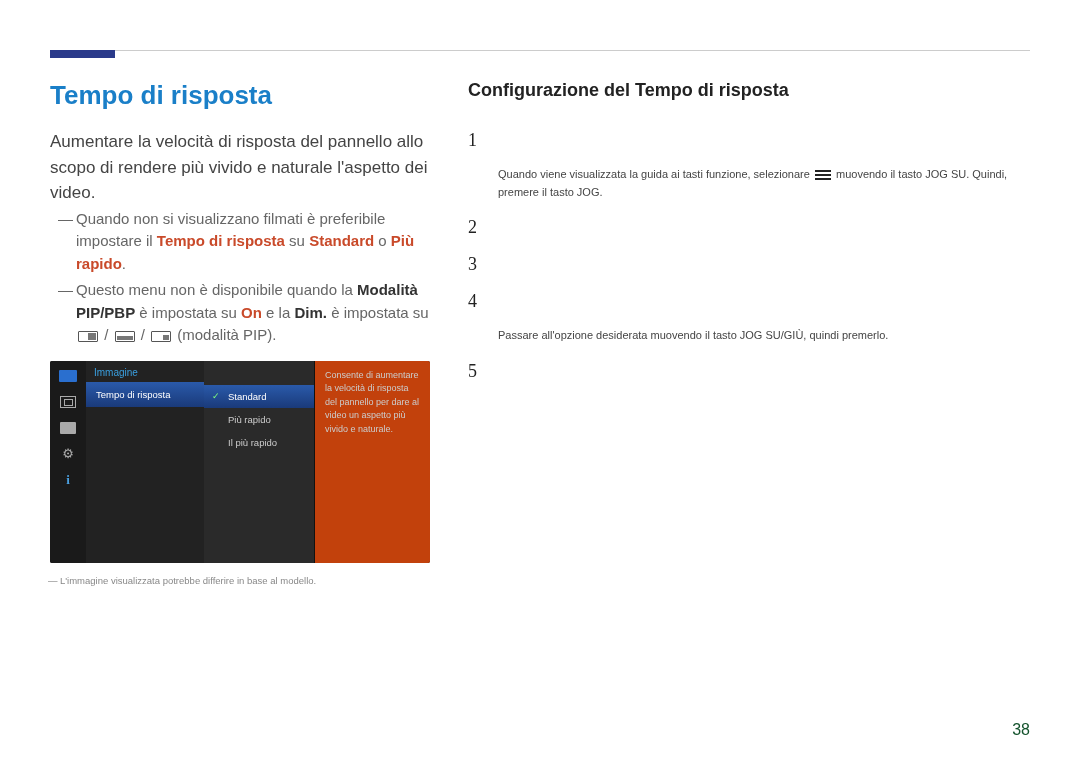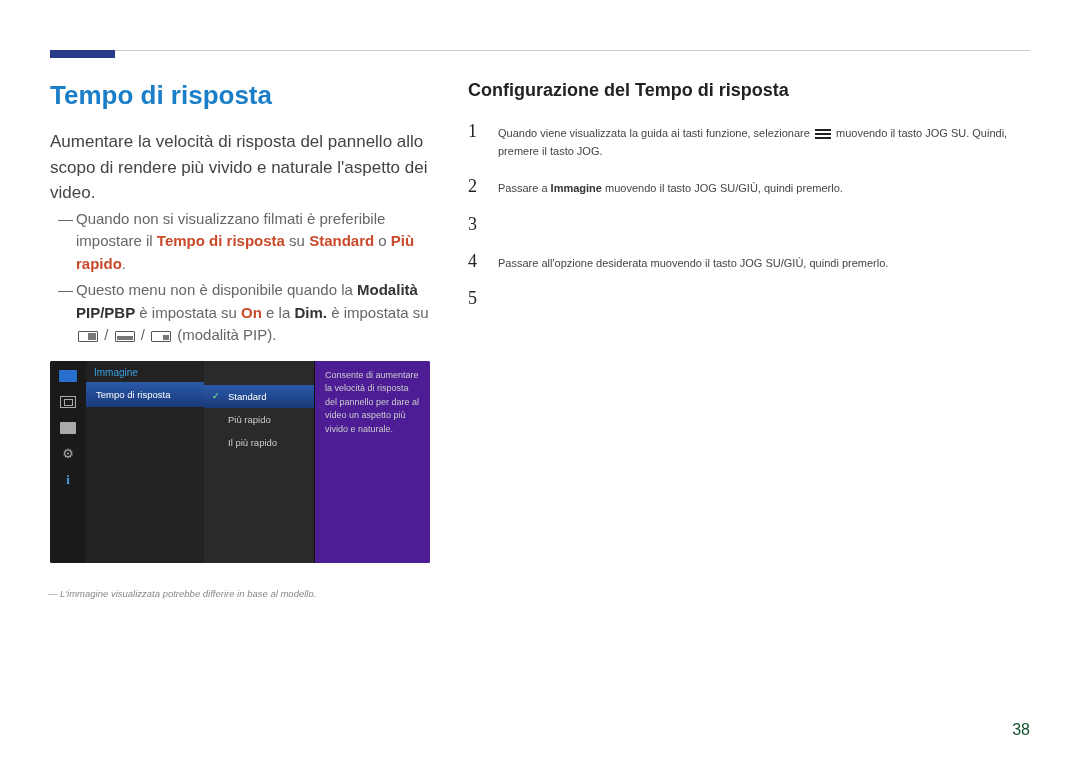--- a/index.html
+++ b/index.html
@@ -43,21 +43,21 @@
   h1.section-title {
     color: #1a7fc8;
     font-size: 26px;
     font-weight: bold;
     margin-bottom: 18px;
   }
   h2.config-title {
     color: #222;
     font-size: 18px;
     font-weight: bold;
-    margin-bottom: 20px;
+    margin-bottom: 29px;
   }
   .intro {
     font-size: 17px;
     color: #444;
     line-height: 1.5;
     margin-bottom: 2px;
   }
   .hyphen-list {
     font-size: 15px;
     color: #666;
@@ -179,34 +179,33 @@
   }
   .osd-option.selected::before {
     content: "✓";
     position: absolute;
     left: 8px;
     color: #7fff7f;
     font-size: 9px;
   }
   .osd-desc {
     flex: 1;
-    background: #4c1d95;
+    background: #c2410c;
     padding: 8px 10px;
     font-size: 9px;
     line-height: 1.5;
     color: #ccc;
     border-left: 1px solid #111;
   }
   .footnote {
     font-size: 9.5px;
     color: #888;
-    margin-top: 25px;
+    margin-top: 12px;
     padding-left: 10px;
     position: relative;
-    font-style: italic;
   }
   .footnote::before {
     content: "―";
     position: absolute;
     left: -2px;
   }
 
   
   .step-list {
     display: block;
@@ -222,20 +221,21 @@
     color: #222;
     width: 18px;
     flex-shrink: 0;
     font-family: Georgia, serif;
   }
   .step-body {
     font-size: 11px;
     color: #444;
     line-height: 1.6;
     padding-top: 4px;
+    margin-top: 32px;
   }
   .option-line {
     color: #c94a2a;
     font-weight: bold;
     font-size: 10.5px;
     margin-bottom: 4px;
   }
   .option-line .sep { color: #888; font-weight: normal; }
   .option-line .dot { color: #333; margin-right: 4px; }
 
@@ -308,23 +308,20 @@
 
       <div class="step">
         <div class="step-num">1</div>
         <div class="step-body">
           <span>Quando viene visualizzata la guida ai tasti funzione, selezionare </span><span class="icon-menu-inline"><span></span><span></span><span></span></span><span> muovendo il tasto JOG SU. Quindi, premere il tasto JOG.</span>
         </div>
       </div>
 
       <div class="step">
         <div class="step-num">2</div>
-        <div class="step-body">
-          <span>Passare a </span><span class="bold">Immagine</span><span> muovendo il tasto JOG SU/GIÙ, quindi premerlo.</span>
-        </div>
       </div>
 
       <div class="step">
         <div class="step-num">3</div>
       </div>
 
       <div class="step">
         <div class="step-num">4</div>
         <div class="step-body">
           <span>Passare all'opzione desiderata muovendo il tasto JOG SU/GIÙ, quindi premerlo.</span>

